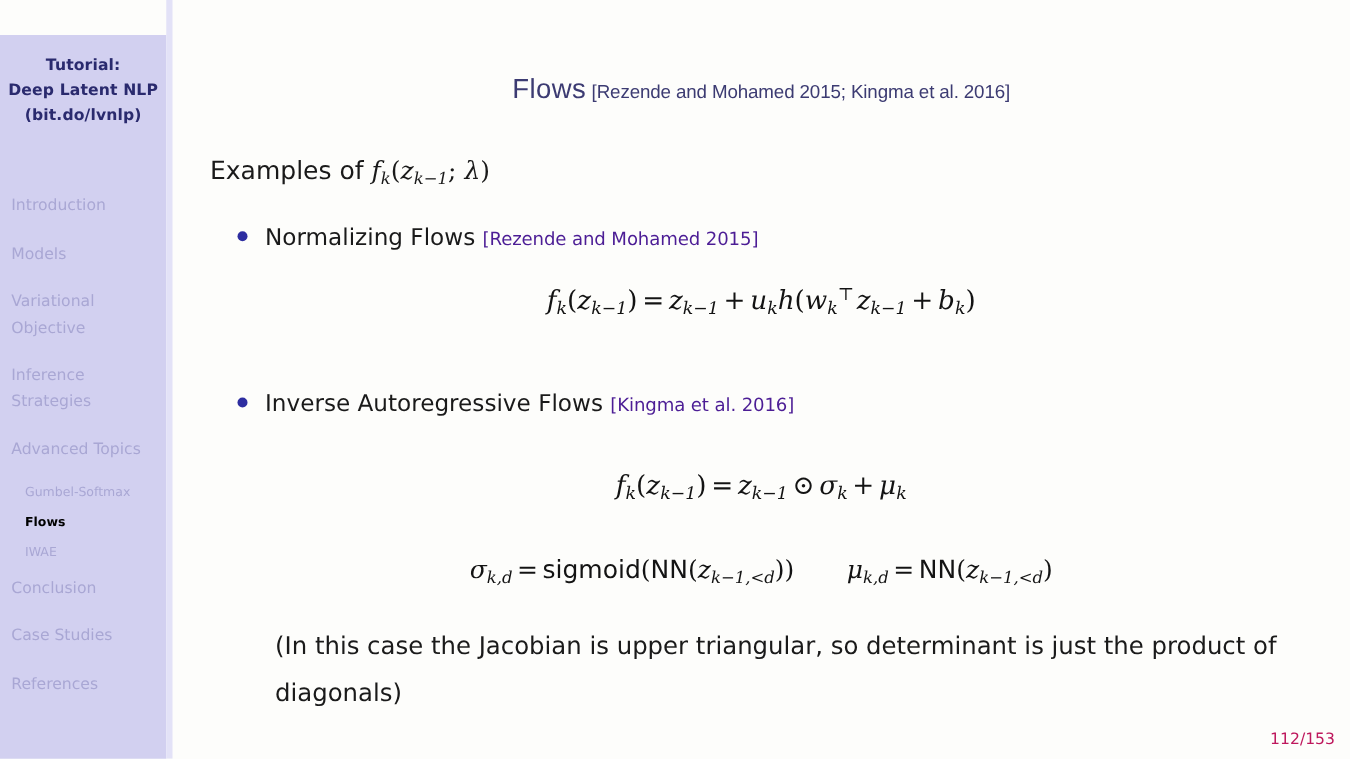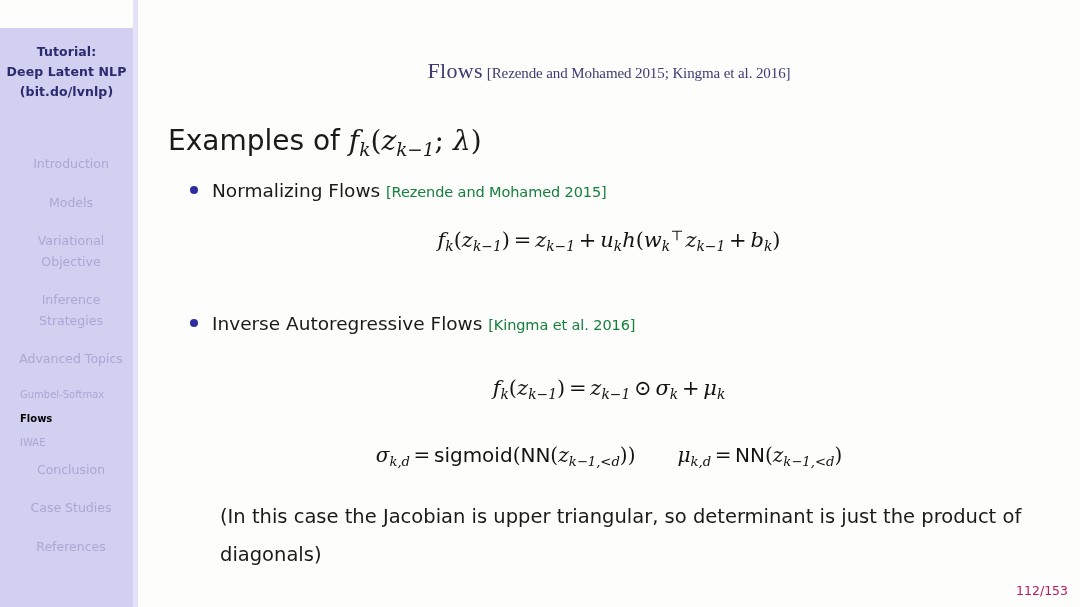--- a/index.html
+++ b/index.html
@@ -63,21 +63,21 @@
   }
   .nav-item {
     font-family: "DejaVu Sans", sans-serif;
     font-size: 12.5px;
     color: #a9a7d4;
     padding: 0 0 0 9px;
     line-height: 20.5px;
     margin-bottom: 18px;
     white-space: normal;
   }
-  .nav-item .nav-line { display: block; text-align: center; }
+  .nav-item .nav-line { display: block; }
   .nav-sub {
     font-size: 10px;
     color: #a9a7d4;
     padding-left: 20px;
     line-height: 14px;
     margin-bottom: 10px;
   }
   .nav-sub.active {
     color: #000000;
     font-weight: bold;
@@ -92,63 +92,63 @@
     height: 607px;
   }
 
   #frame-title {
     position: absolute;
     left: 0;
     top: 58px;
     width: 942px;
     text-align: center;
     color: #3c3b72;
-    font-family: Liberation Serif, serif;
+    font-family: Liberation Sans, sans-serif;
     white-space: nowrap;
   }
   #frame-title .ft-main {
     font-size: 22px;
     letter-spacing: 0.3px;
   }
   #frame-title .ft-cite {
     font-size: 15px;
     letter-spacing: -0.1px;
   }
 
   .body-line {
     position: absolute;
     font-family: "DejaVu Sans", sans-serif;
     color: #1a1a1a;
   }
 
   #examples-line {
     left: 30px;
     top: 124px;
-    font-size: 28px;
+    font-size: 20px;
   }
 
   .bullet-row {
     position: absolute;
     left: 52px;
     font-size: 18.5px;
     color: #1a1a1a;
     white-space: nowrap;
   }
   .bullet-dot {
     display: inline-block;
     width: 8px;
     height: 8px;
     border-radius: 50%;
     background: #2d2da0;
     vertical-align: 0.18em;
     margin-right: 14px;
   }
   .bullet-cite {
     font-size: 14.5px;
-    color: #15803d;
+    color: #4c1d95;
     letter-spacing: -0.1px;
   }
 
   #bullet-1 { top: 180px; }
   #bullet-2 { top: 313px; }
 
   .equation {
     position: absolute;
     width: 942px;
     text-align: center;

